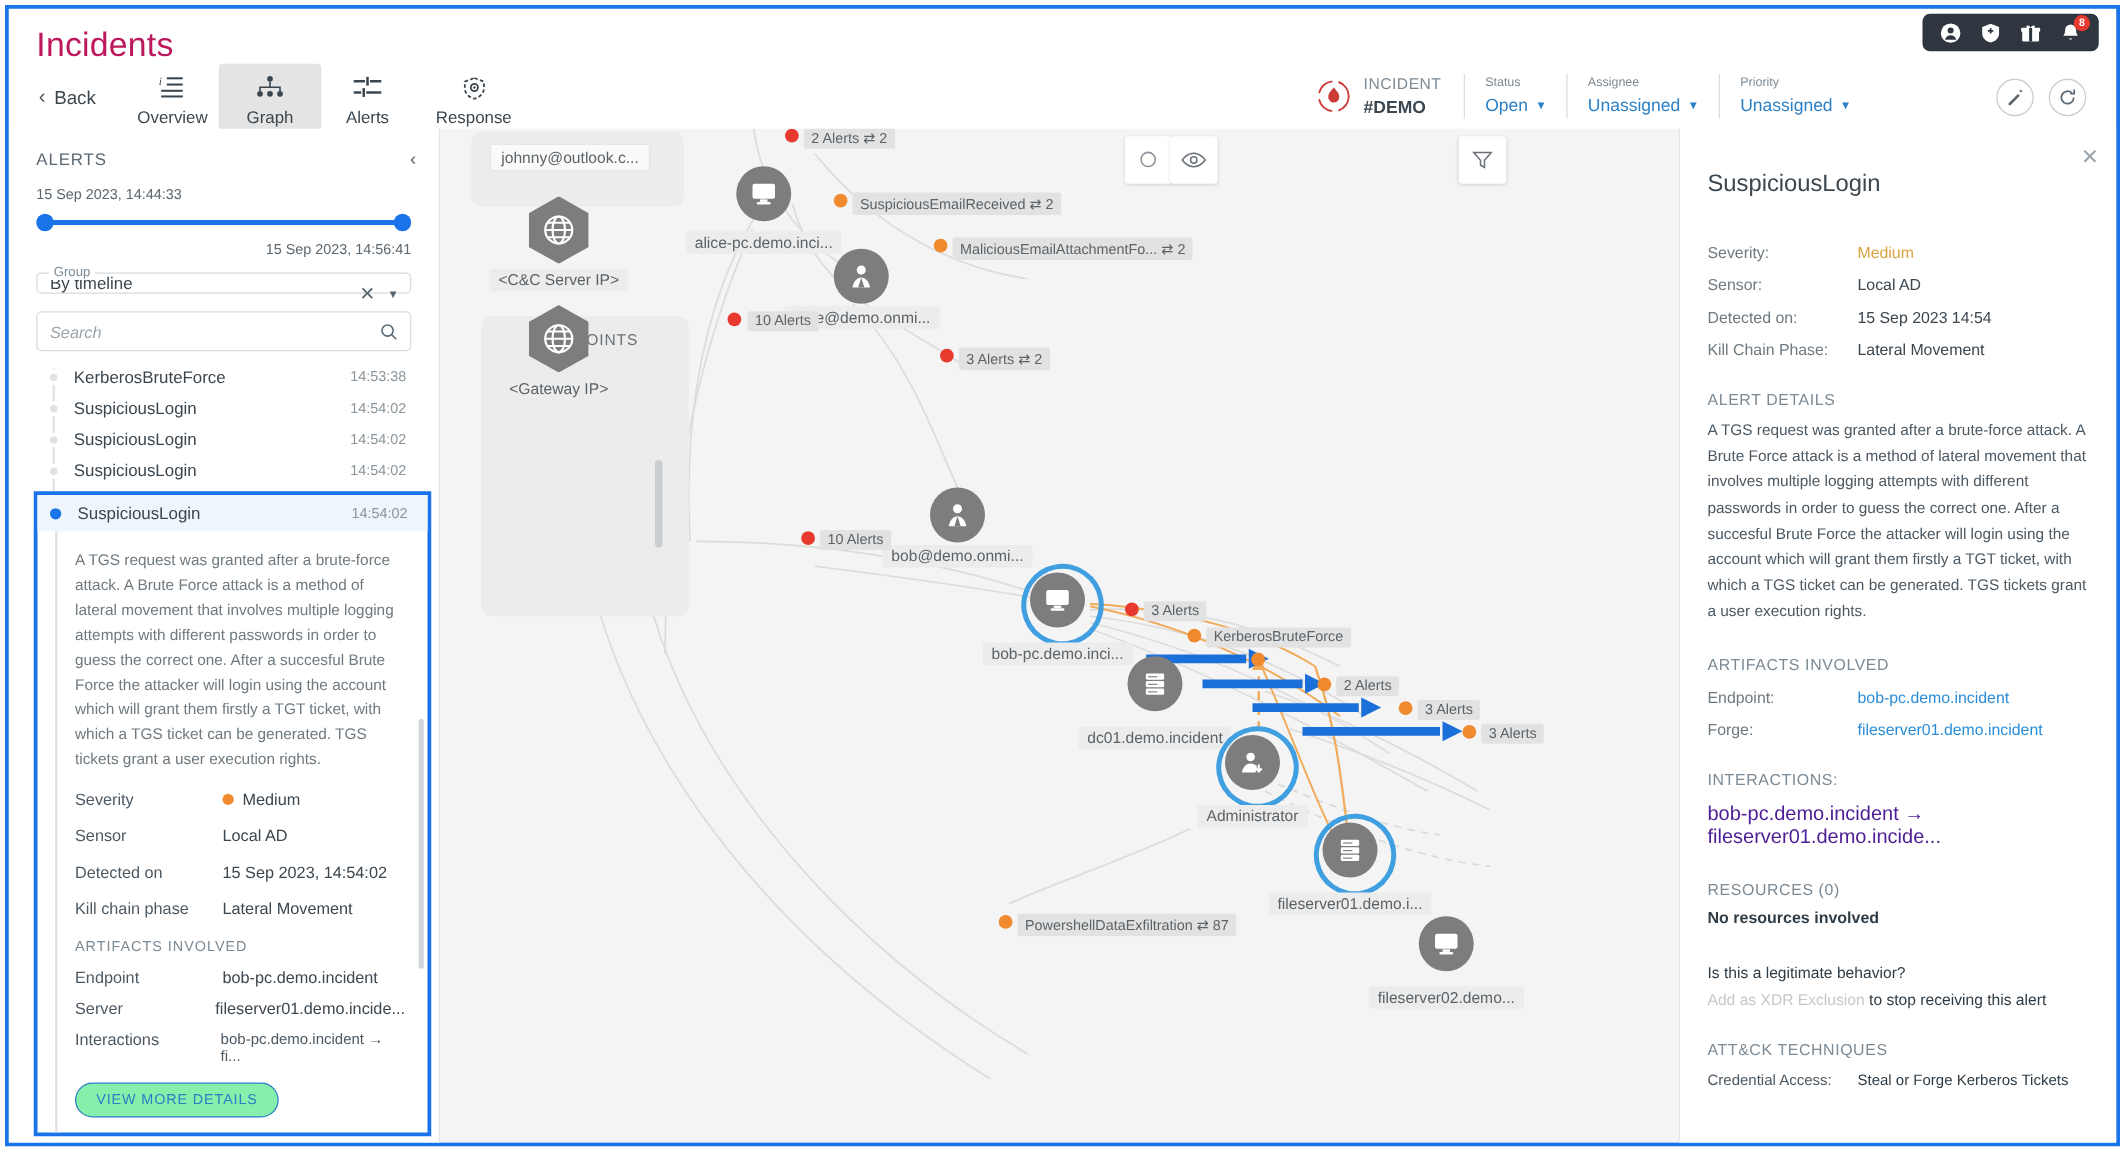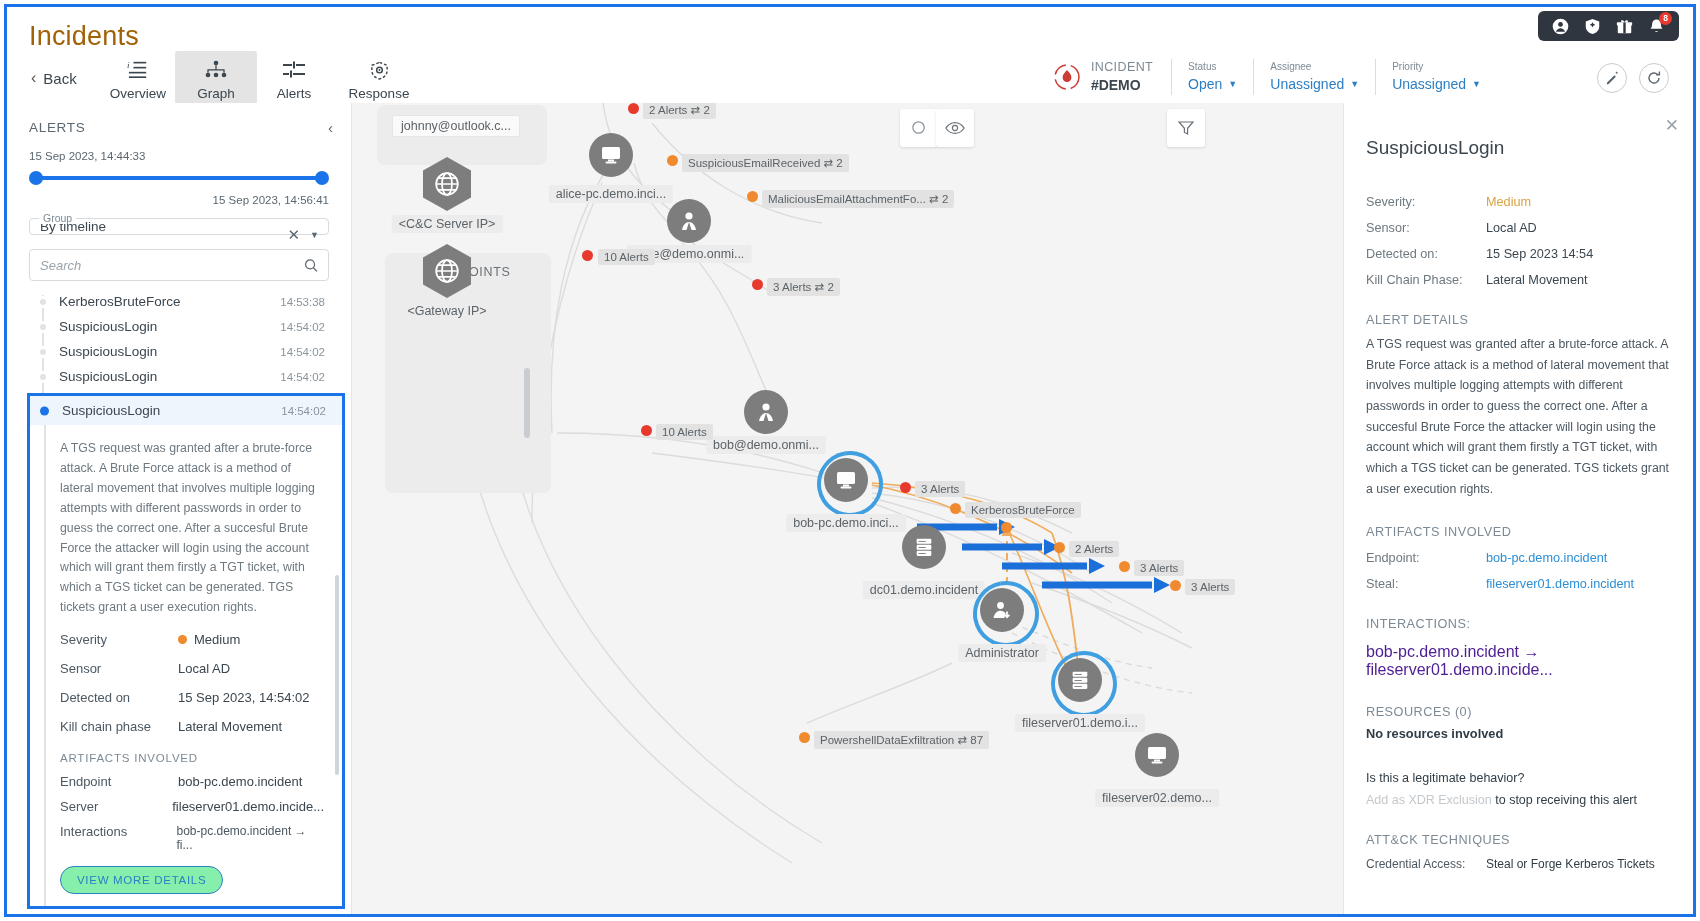--- a/index.html
+++ b/index.html
@@ -15,21 +15,21 @@
     left: 4px; top: 4px;
     width: 1692px; height: 913px;
     border: 3px solid #1a73e8;
     background: #fff;
     overflow: hidden;
   }
 
   
   .page-title {
     position: absolute; left: 22px; top: 14px;
-    font-size: 27px; color: #a16207; font-weight: 400;
+    font-size: 27px; color: #be185d; font-weight: 400;
     letter-spacing: .2px;
   }
   .topnav {
     position: absolute; left: 0; top: 48px; width: 100%; height: 48px;
   }
   .back-btn {
     position: absolute; left: 24px; top: 14px;
     display: flex; align-items: center; gap: 7px;
     font-size: 15px; color: #3b464f; cursor: pointer;
   }
@@ -841,21 +841,21 @@
 
     <div class="rsec">ALERT DETAILS</div>
     <div class="rtext">A TGS request was granted after a brute-force attack. A Brute Force attack is a method of lateral movement that involves multiple logging attempts with different passwords in order to guess the correct one. After a succesful Brute Force the attacker will login using the account which will grant them firstly a TGT ticket, with which a TGS ticket can be generated. TGS tickets grant a user execution rights.</div>
 
     <div class="rsec">ARTIFACTS INVOLVED</div>
     <div class="rkv">
       <span class="k">Endpoint:</span>
       <span class="v link">bob-pc.demo.incident</span>
     </div>
     <div class="rkv">
-      <span class="k">Steal:</span>
+      <span class="k">Forge:</span>
       <span class="v link">fileserver01.demo.incident</span>
     </div>
 
     <div class="rsec">INTERACTIONS:</div>
     <div class="rline">bob-pc.demo.incident  →  fileserver01.demo.incide...</div>
 
     <div class="rsec">RESOURCES (0)</div>
     <div class="rbold">No resources involved</div>
 
     <div class="rbold" style="margin-top:30px; font-weight:400; font-size:12.5px;">Is this a legitimate behavior?</div>

